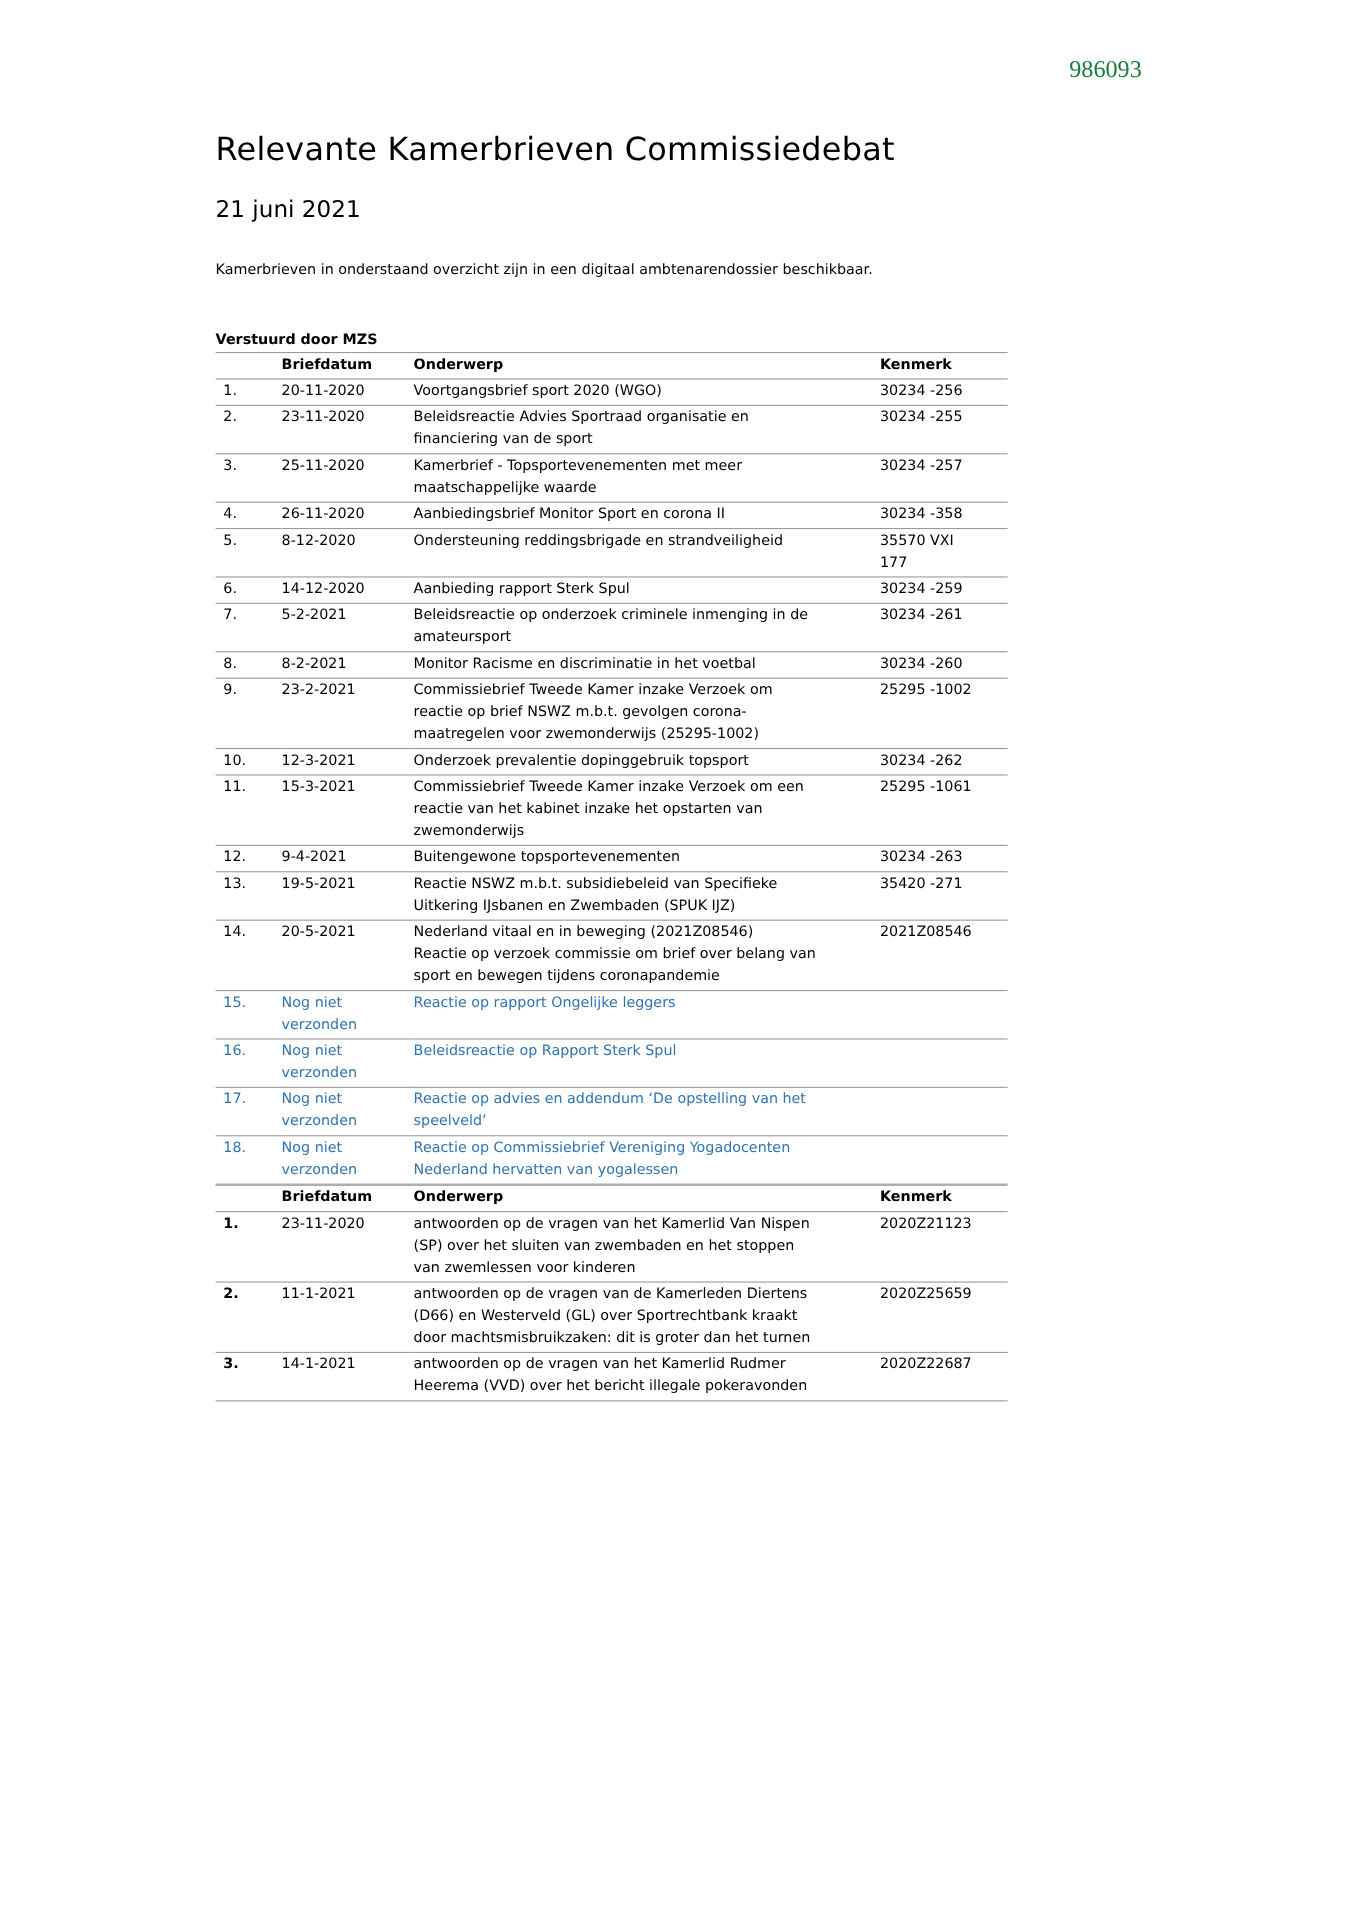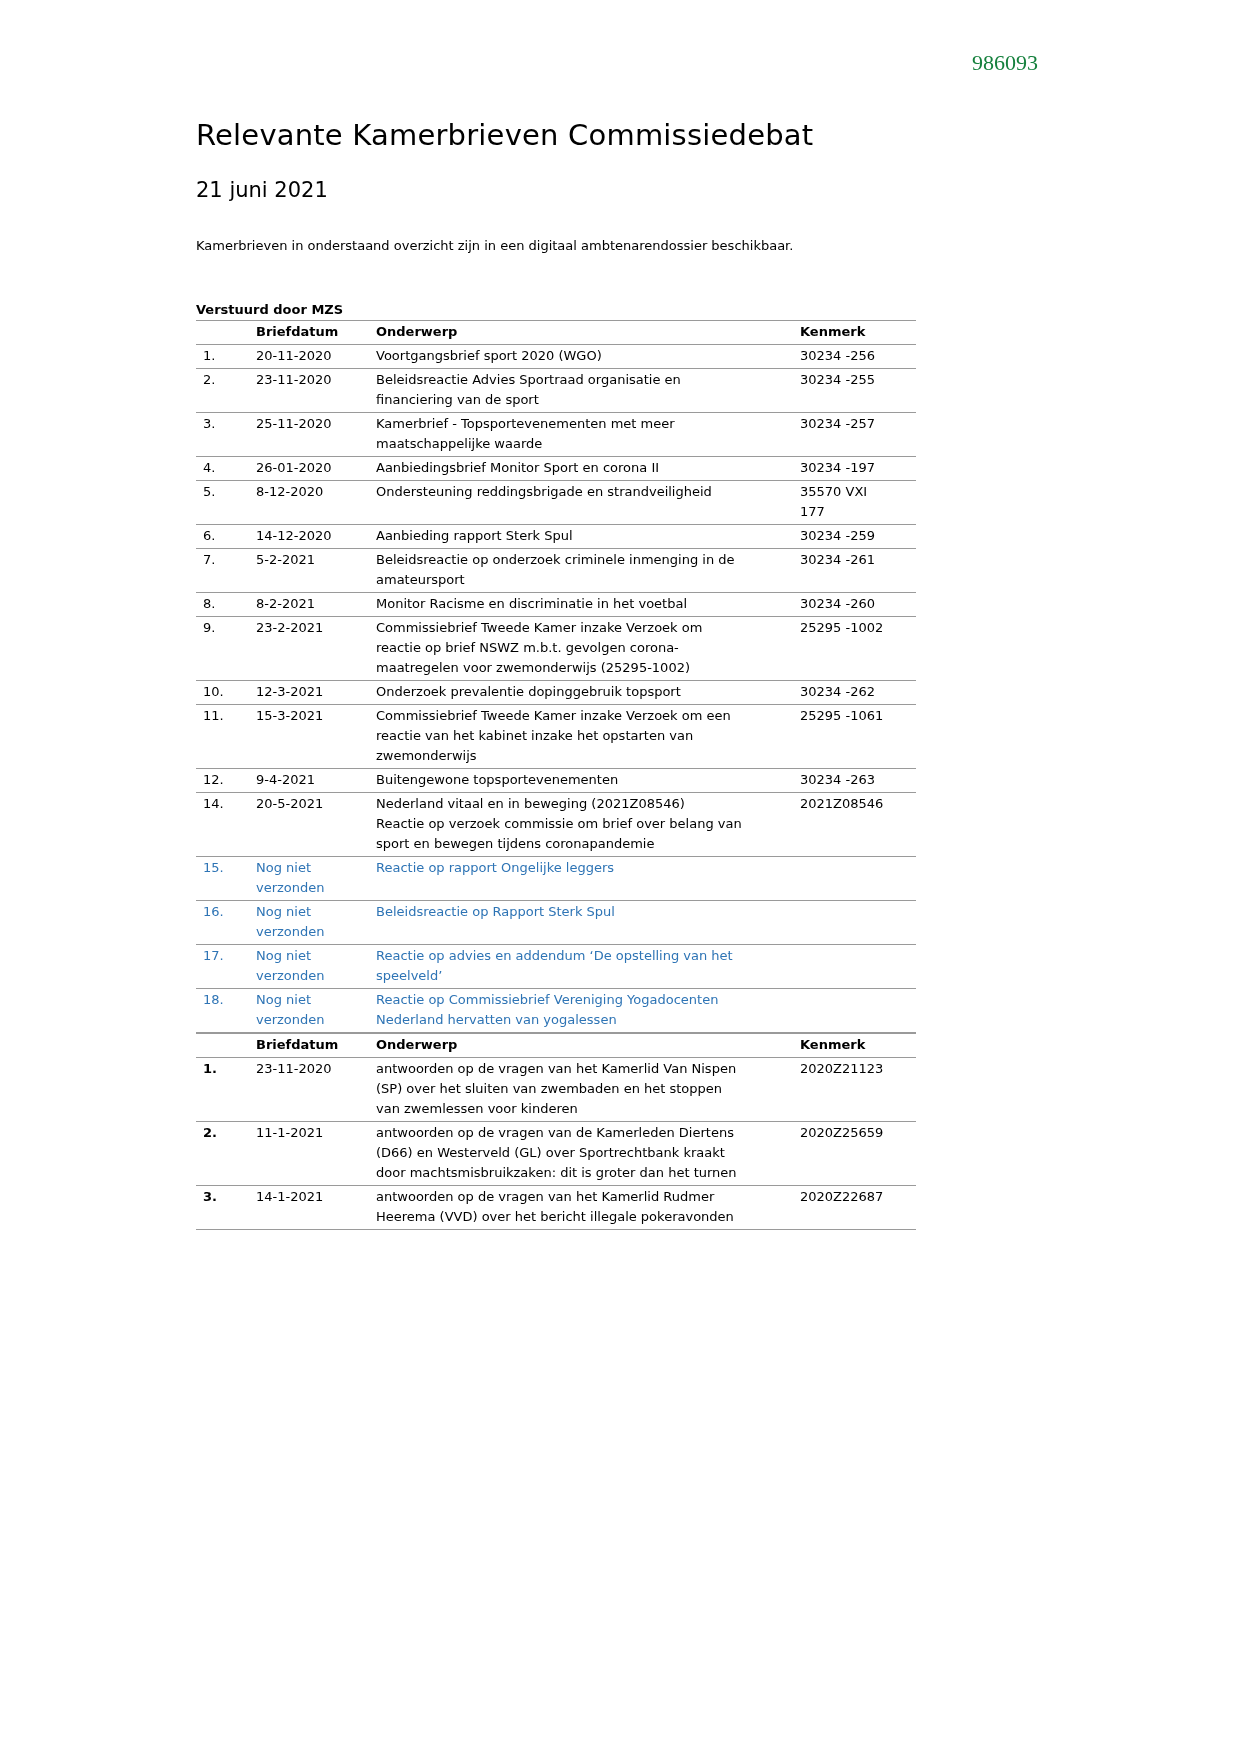--- a/index.html
+++ b/index.html
@@ -121,23 +121,23 @@
           </tr>
           <tr>
             <td>3.</td>
             <td>25-11-2020</td>
             <td>Kamerbrief - Topsportevenementen met meer
 maatschappelijke waarde</td>
             <td>30234 -257</td>
           </tr>
           <tr>
             <td>4.</td>
-            <td>26-01-2020</td>
+            <td>26-11-2020</td>
             <td>Aanbiedingsbrief Monitor Sport en corona II</td>
-            <td>30234 -197</td>
+            <td>30234 -358</td>
           </tr>
           <tr>
             <td>5.</td>
             <td>8-12-2020</td>
             <td>Ondersteuning reddingsbrigade en strandveiligheid</td>
             <td>35570 VXI
 177</td>
           </tr>
           <tr>
             <td>6.</td>
@@ -178,20 +178,27 @@
             <td>Commissiebrief Tweede Kamer inzake Verzoek om een
 reactie van het kabinet inzake het opstarten van
 zwemonderwijs</td>
             <td>25295 -1061</td>
           </tr>
           <tr>
             <td>12.</td>
             <td>9-4-2021</td>
             <td>Buitengewone topsportevenementen</td>
             <td>30234 -263</td>
+          </tr>
+          <tr>
+            <td>13.</td>
+            <td>19-5-2021</td>
+            <td>Reactie NSWZ m.b.t. subsidiebeleid van Specifieke
+Uitkering IJsbanen en Zwembaden (SPUK IJZ)</td>
+            <td>35420 -271</td>
           </tr>
           <tr>
             <td>14.</td>
             <td>20-5-2021</td>
             <td>Nederland vitaal en in beweging (2021Z08546)
 Reactie op verzoek commissie om brief over belang van
 sport en bewegen tijdens coronapandemie</td>
             <td>2021Z08546</td>
           </tr>
           <tr class="pending">

